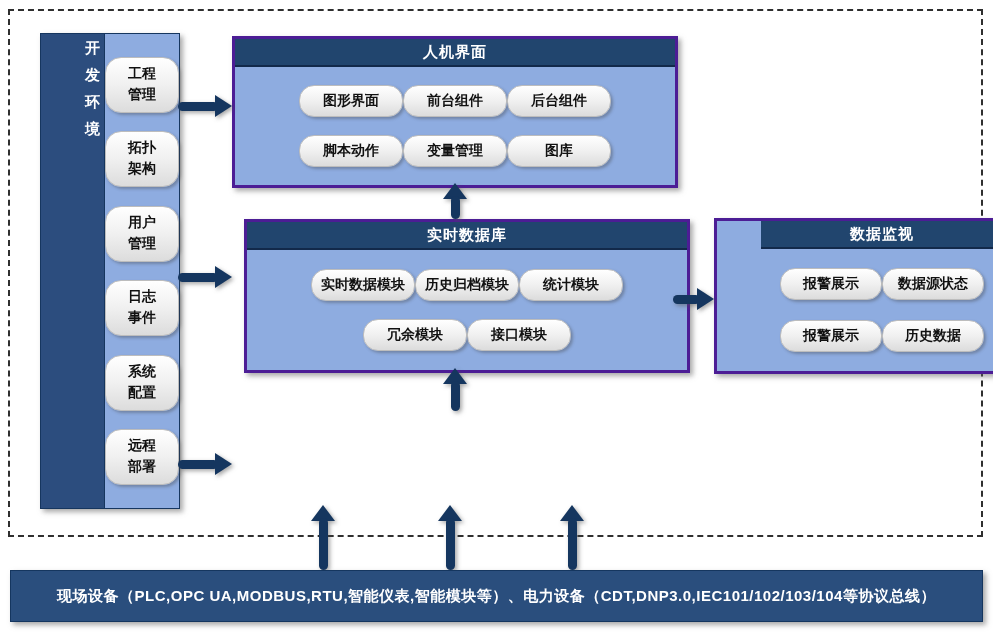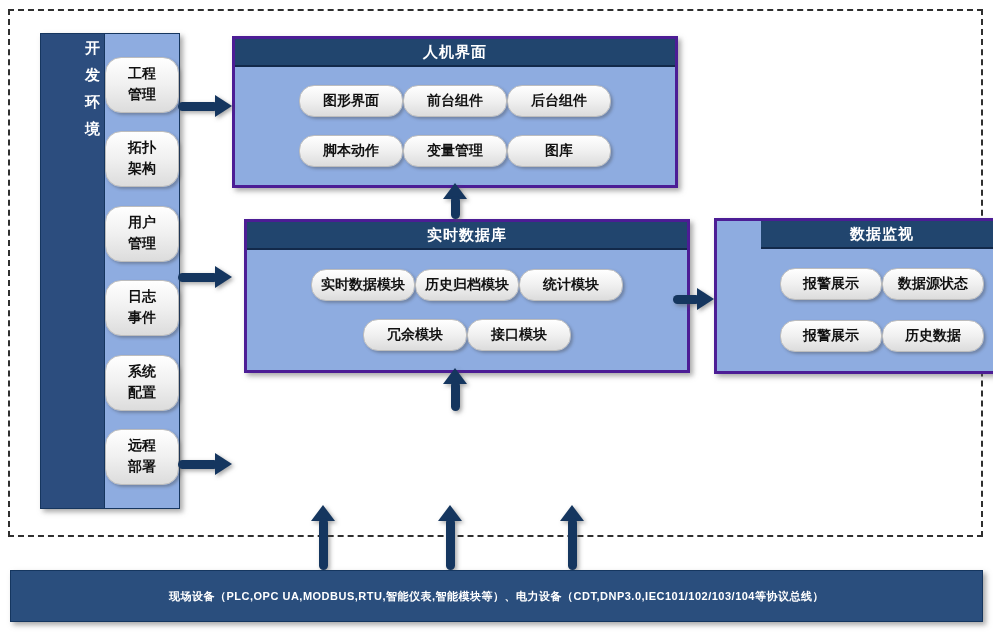--- a/index.html
+++ b/index.html
@@ -79,21 +79,21 @@
   .arrow-v .head {
     width:0; height:0; border-left:12px solid transparent;
     border-right:12px solid transparent; border-bottom:16px solid #15365f;
   }
   .arrow-v .shaft { width:9px; flex:1; background:#15365f; border-radius:5px; margin-top:-3px; }
   
   .bus-bar {
     position:absolute; left:10px; top:570px; width:971px; height:50px;
     background:#2a4e7d; border:1px solid #15365f;
     box-shadow:3px 3px 5px rgba(100,100,100,0.55);
-    color:#ffffff; font-size:11px; font-weight:bold; letter-spacing:0.5px;
+    color:#ffffff; font-size:15px; font-weight:bold; letter-spacing:0.5px;
     display:flex; align-items:center; justify-content:center;
   }
 </style>
 </head>
 <body>
 
 <div class="stage">
 
   <div class="dashed-frame"></div>
 

